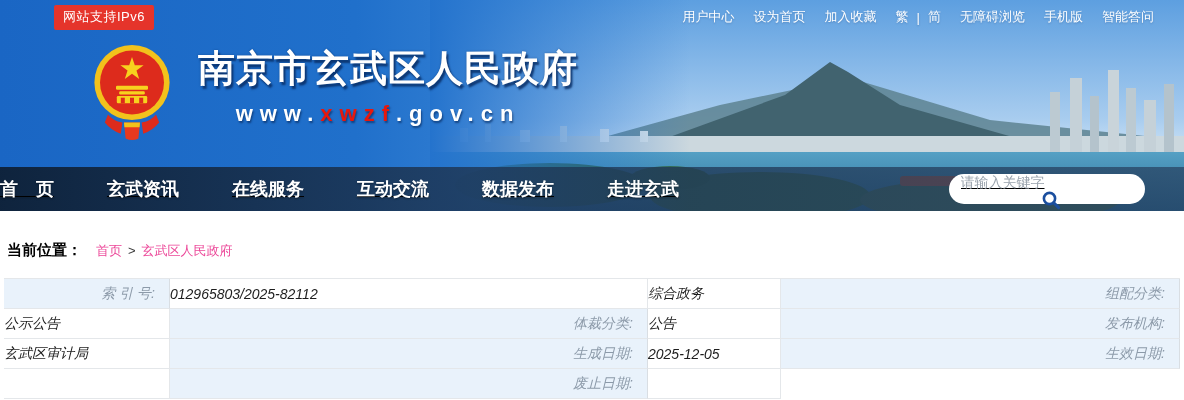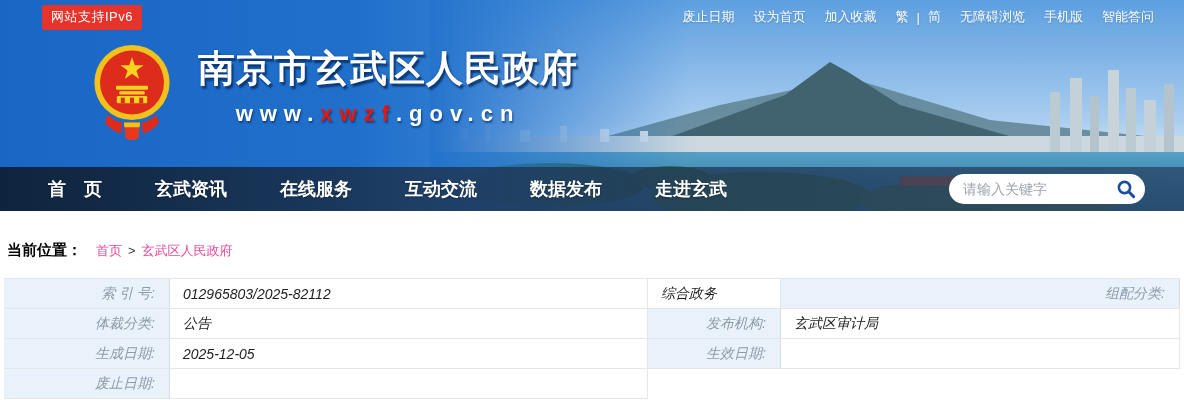--- a/index.html
+++ b/index.html
@@ -15,21 +15,21 @@
     background:linear-gradient(90deg,#1a66c4 0%,#2070cb 30%,#3d87d6 48%,#6ca9e4 68%,#9fc7ee 85%,#bcd8f3 100%);
   }
   .scene { position:absolute; top:0; left:430px; width:754px; height:211px; }
   .scene-fade {
     position:absolute; top:0; left:430px; width:260px; height:211px;
     background:linear-gradient(90deg,#2473cd 0%, rgba(36,115,205,0) 100%);
   }
 
   
   .topbar {
-    position:absolute; top:0; left:0; right:0; height:34px;
+    position:absolute; top:0; left:12px; right:0; height:34px;
     display:flex; align-items:center; justify-content:space-between;
   }
   .ipv6-badge {
     margin-left:42px; background:#e5342b; color:#fff; font-size:13px;
     padding:3px 9px 4px; border-radius:2px; letter-spacing:0.5px;
   }
   .toplinks { display:flex; align-items:center; margin-right:30px; }
   .toplinks a, .toplinks .sep {
     color:#fff; font-size:13px; text-decoration:none; margin-left:19px; cursor:pointer;
     text-shadow:0 1px 2px rgba(0,40,90,.25); white-space:nowrap;
@@ -48,29 +48,29 @@
   .site-url {
     margin-top:7px; font-size:22px; font-weight:bold; color:#fff; letter-spacing:7px;
     text-shadow:1px 2px 2px rgba(8,45,100,.7); white-space:nowrap;
   }
   .site-url .hl { color:#e8170c; }
 
   
   .nav {
     position:absolute; left:0; right:0; bottom:0; height:44px;
     background:linear-gradient(90deg, rgba(14,32,54,.95) 0%, rgba(30,54,84,.82) 40%, rgba(38,63,94,.70) 100%);
-    display:flex; align-items:center; padding-left:48px;
+    display:flex; align-items:center; text-decoration:underline;
   }
   .nav-item {
     color:#fff; font-size:18px; font-weight:bold; margin-right:53px;
     white-space:nowrap; cursor:pointer; text-shadow:0 1px 2px rgba(0,0,0,.35);
   }
   .search-box {
     margin-left:auto; margin-right:39px; width:196px; height:30px; background:#fff;
-    border-radius:16px; display:flex; align-items:center; padding:0 6px 0 14px;
+    border-radius:16px; display:flex; align-items:center; padding:0 6px 0 14px;flex-direction:column;
   }
   .search-box input {
     flex:1; border:none; outline:none; font-size:14px; color:#333; background:transparent;
     font-family:"Liberation Sans","DejaVu Sans",sans-serif; min-width:0;
   }
   .search-box input::placeholder { color:#9aa3ad; }
   .search-btn { width:26px; height:26px; border:none; background:transparent; cursor:pointer; display:flex; align-items:center; justify-content:center; }
 
   
   .breadcrumb-row {
@@ -88,21 +88,21 @@
     border-top:1px solid #e4e7ea;
   }
   .cell {
     height:30px; border-bottom:1px solid #e4e7ea; display:flex; align-items:center;
     font-size:14px; overflow:hidden; white-space:nowrap;font-style:italic;
   }
   .cell.label {
     background:#e9f2fb; color:#8c9aa9; justify-content:flex-end;
     padding-right:14px; border-right:1px solid #d9dee3;
   }
-  .cell.value { background:#fff; color:#1d1d1d; padding-left:13px; border-right:1px solid #e4e7ea; }
+  .cell.value { background:#fff; color:#1d1d1d; border-right:1px solid #e4e7ea; }
 </style>
 </head>
 <body>
 
 <div class="page">
 
   <div class="header">
 
     <svg class="scene" viewBox="0 0 754 211" preserveAspectRatio="none">
       <defs>
@@ -145,21 +145,21 @@
       <ellipse cx="240" cy="178" rx="40" ry="12" fill="#356b4a"></ellipse>
       <ellipse cx="560" cy="200" rx="130" ry="22" fill="#47735a"></ellipse>
       <rect x="470" y="176" width="60" height="10" rx="3" fill="#b8593f"></rect>
       <rect x="600" y="182" width="90" height="12" rx="3" fill="#9db6a6"></rect>
     </svg>
     <div class="scene-fade"></div>
 
     <div class="topbar">
       <span class="ipv6-badge">网站支持IPv6</span>
       <div class="toplinks">
-        <a>废止日期</a>
+        <a>用户中心</a>
         <a>设为首页</a>
         <a>加入收藏</a>
         <a>繁</a>
         <span class="sep">|</span>
         <a class="after-sep">简</a>
         <a>无障碍浏览</a>
         <a>手机版</a>
         <a>智能答问</a>
       </div>
     </div>
@@ -214,20 +214,21 @@
     </span>
   </div>
 
   <div class="meta-table">
 
     <div class="cell label">索 引 号:</div>
     <div class="cell value">012965803/2025-82112</div>
     <div class="cell value">综合政务</div>
 
     <div class="cell label">组配分类:</div>
+    <div class="cell value">公示公告</div>
     <div class="cell label">体裁分类:</div>
     <div class="cell value">公告</div>
 
     <div class="cell label">发布机构:</div>
     <div class="cell value">玄武区审计局</div>
     <div class="cell label">生成日期:</div>
     <div class="cell value">2025-12-05</div>
 
     <div class="cell label">生效日期:</div>
     <div class="cell value"></div>

